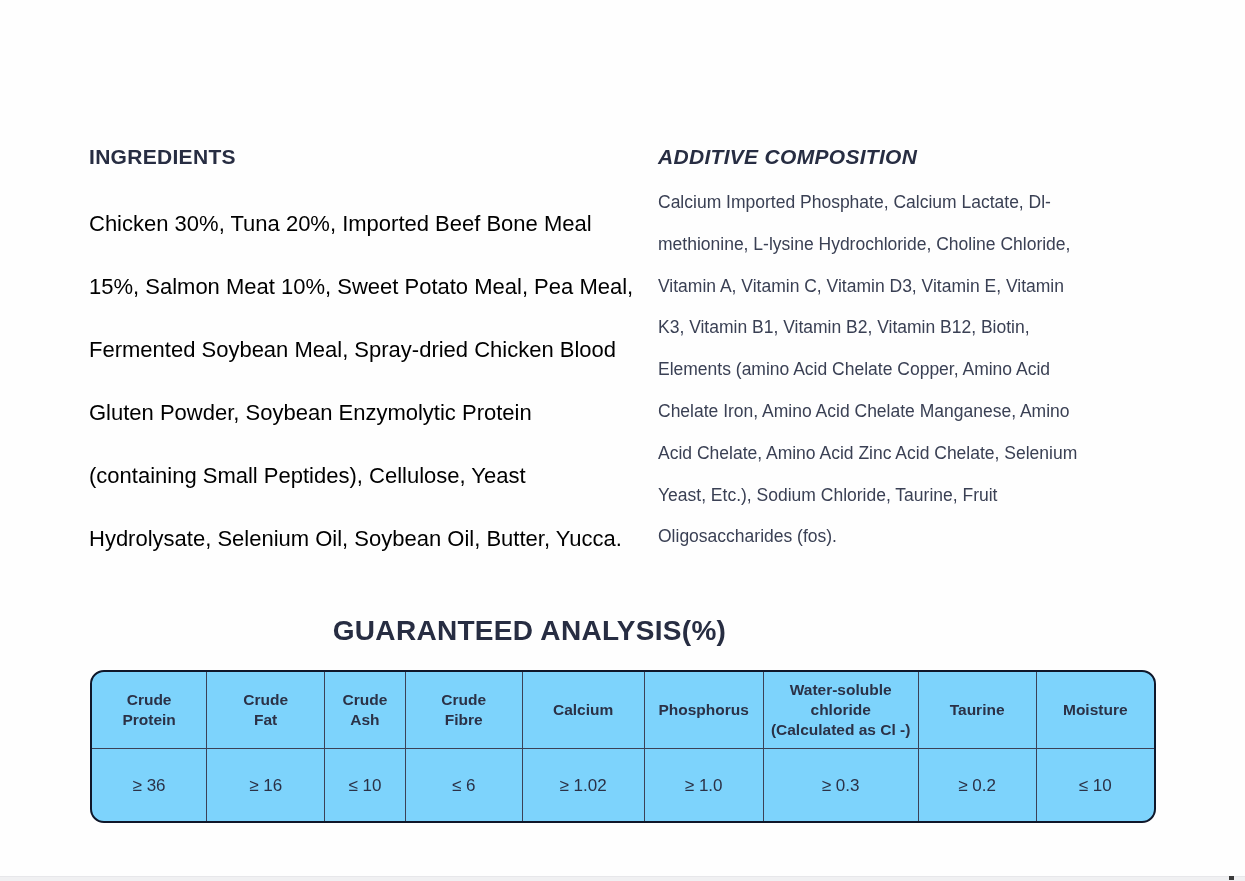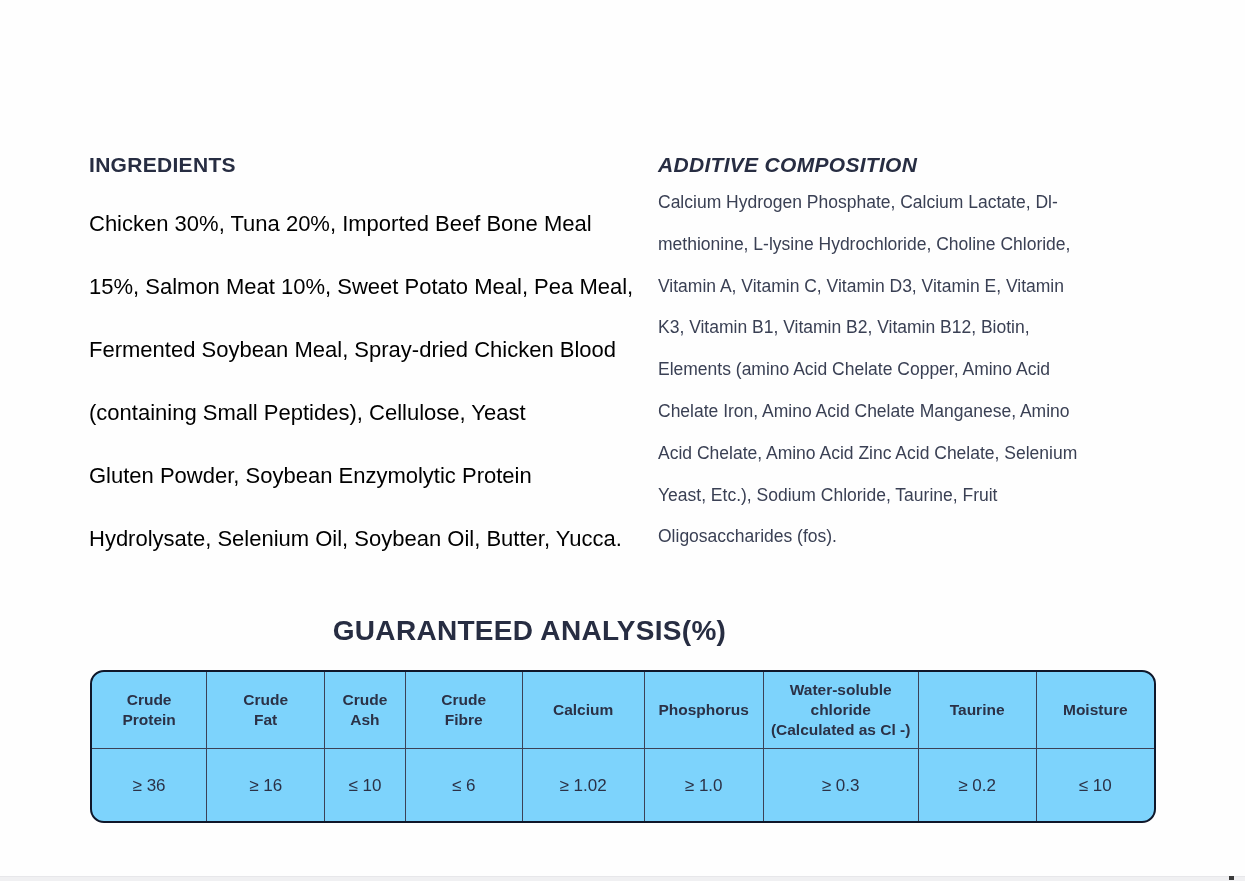--- a/index.html
+++ b/index.html
@@ -10,21 +10,20 @@
     font-family: "Liberation Sans", sans-serif;
     color: #3a4054;
     overflow: hidden;
   }
   .section-heading {
     position: absolute;
     font-size: 21px;
     font-weight: 700;
     color: #272d42;
     letter-spacing: 0.3px;
-    margin-top: 8px;
   }
   #ingredients-heading { left: 89px; top: 145px; }
   #additives-heading   { left: 658px; top: 145px; font-style: italic; }
 
   .ingredient-lines {
     position: absolute;
     left: 89px; top: 192px;
     width: 520px;
   }
   .ingredient-lines .text-line {
@@ -117,29 +116,29 @@
 </style>
 </head>
 <body>
 
 <h2 class="section-heading" id="ingredients-heading">INGREDIENTS</h2>
 
 <div class="ingredient-lines">
   <div class="text-line">Chicken 30%, Tuna 20%, Imported Beef Bone Meal</div>
   <div class="text-line">15%, Salmon Meat 10%, Sweet Potato Meal, Pea Meal,</div>
   <div class="text-line">Fermented Soybean Meal, Spray-dried Chicken Blood</div>
+  <div class="text-line">Gluten Powder, Soybean Enzymolytic Protein</div>
   <div class="text-line">(containing Small Peptides), Cellulose, Yeast</div>
-  <div class="text-line">Gluten Powder, Soybean Enzymolytic Protein</div>
   <div class="text-line">Hydrolysate, Selenium Oil, Soybean Oil, Butter, Yucca.</div>
 </div>
 
 <h2 class="section-heading" id="additives-heading">ADDITIVE COMPOSITION</h2>
 
 <div class="additive-lines">
-  <div class="text-line">Calcium Hydrogen Phosphate, Calcium Lactate, Dl-</div>
+  <div class="text-line">Calcium Imported Phosphate, Calcium Lactate, Dl-</div>
   <div class="text-line">methionine, L-lysine Hydrochloride, Choline Chloride,</div>
   <div class="text-line">Vitamin A, Vitamin C, Vitamin D3, Vitamin E, Vitamin</div>
   <div class="text-line">K3, Vitamin B1, Vitamin B2, Vitamin B12, Biotin,</div>
   <div class="text-line">Elements (amino Acid Chelate Copper, Amino Acid</div>
   <div class="text-line">Chelate Iron, Amino Acid Chelate Manganese, Amino</div>
   <div class="text-line">Acid Chelate, Amino Acid Zinc Acid Chelate, Selenium</div>
   <div class="text-line">Yeast, Etc.), Sodium Chloride, Taurine, Fruit</div>
   <div class="text-line">Oligosaccharides (fos).</div>
 </div>
 

